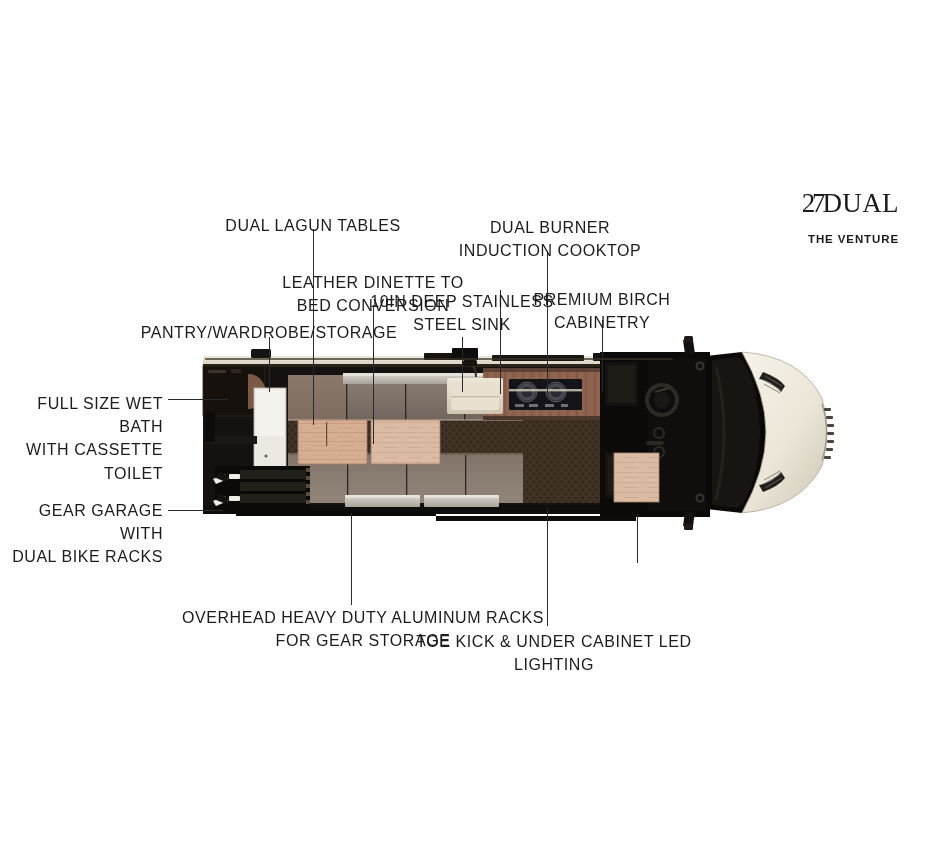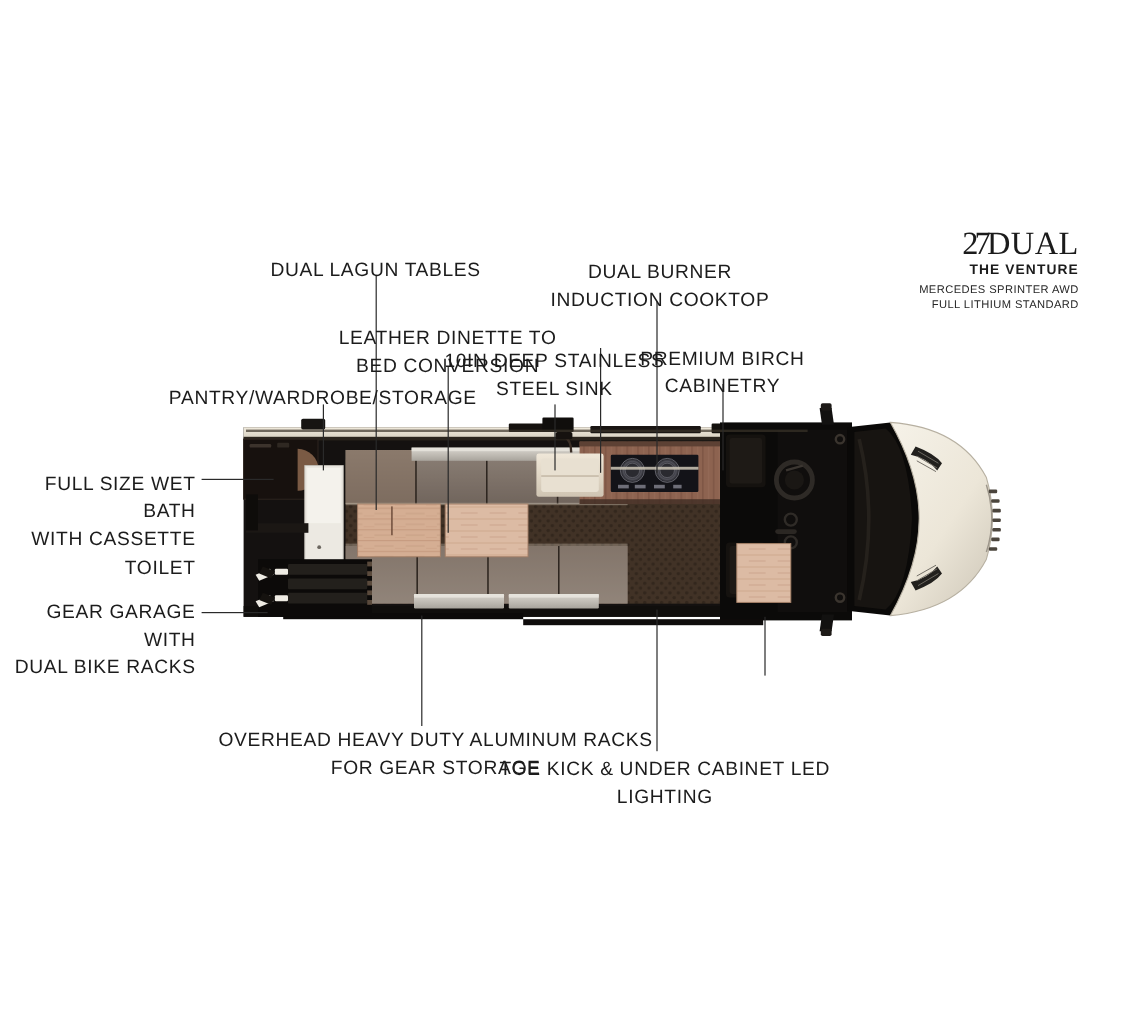--- a/index.html
+++ b/index.html
@@ -38,21 +38,21 @@
   }
   .brand-wordmark .num {
     letter-spacing: -3.2px;
   }
   .brand-model {
     font-family: "Liberation Sans", sans-serif;
     font-size: 11.5px;
     font-weight: bold;
     letter-spacing: 0.9px;
     color: #1b1b1b;
-    margin-top: 0;
+    margin-top: 14px;
   }
   .brand-sub {
     font-family: "Liberation Sans", sans-serif;
     font-size: 9.3px;
     letter-spacing: 0.35px;
     color: #262626;
     margin-top: 3px;
     line-height: 1.32;
   }
 
@@ -426,19 +426,15 @@
 
   <div class="label c" style="left:554px; top:630px;">TOE KICK &amp; UNDER CABINET LED
 LIGHTING</div>
 
 
   <div class="brand">
     <div class="brand-wordmark">
       <span class="num">27</span><span>DUAL</span>
     </div>
     <div class="brand-model">THE VENTURE</div>
-    <div class="brand-sub">
-      <div>MERCEDES SPRINTER AWD</div>
-      <div>FULL LITHIUM STANDARD</div>
-    </div>
   </div>
 
 </div>
 
 </body></html>

